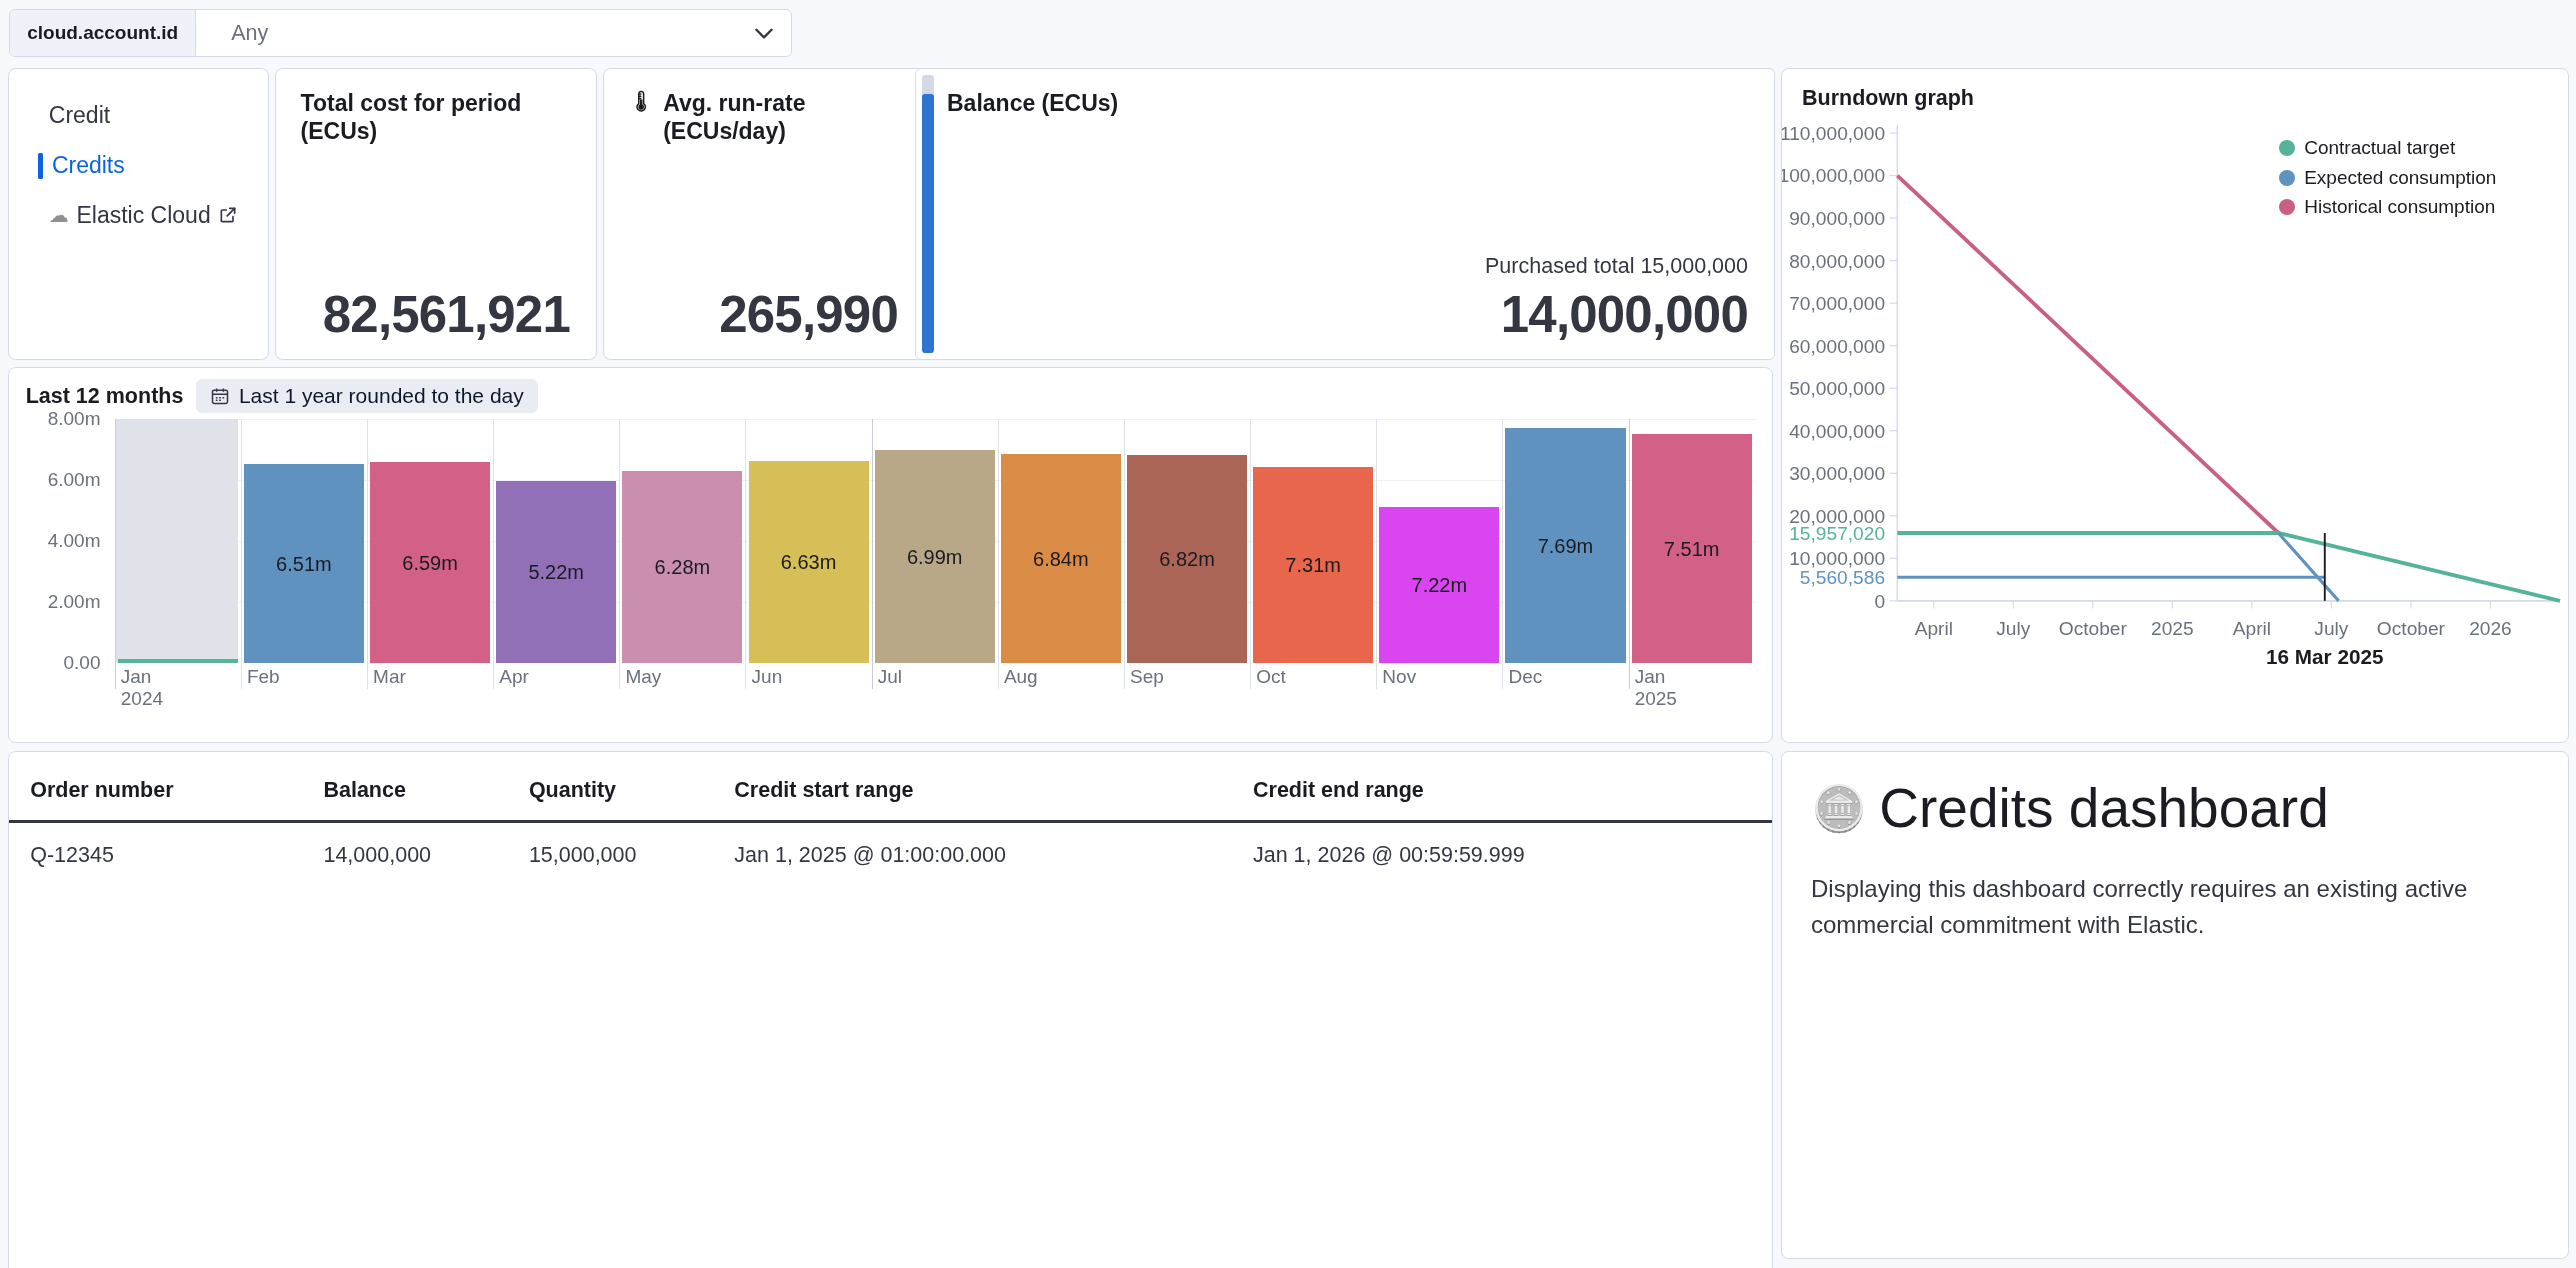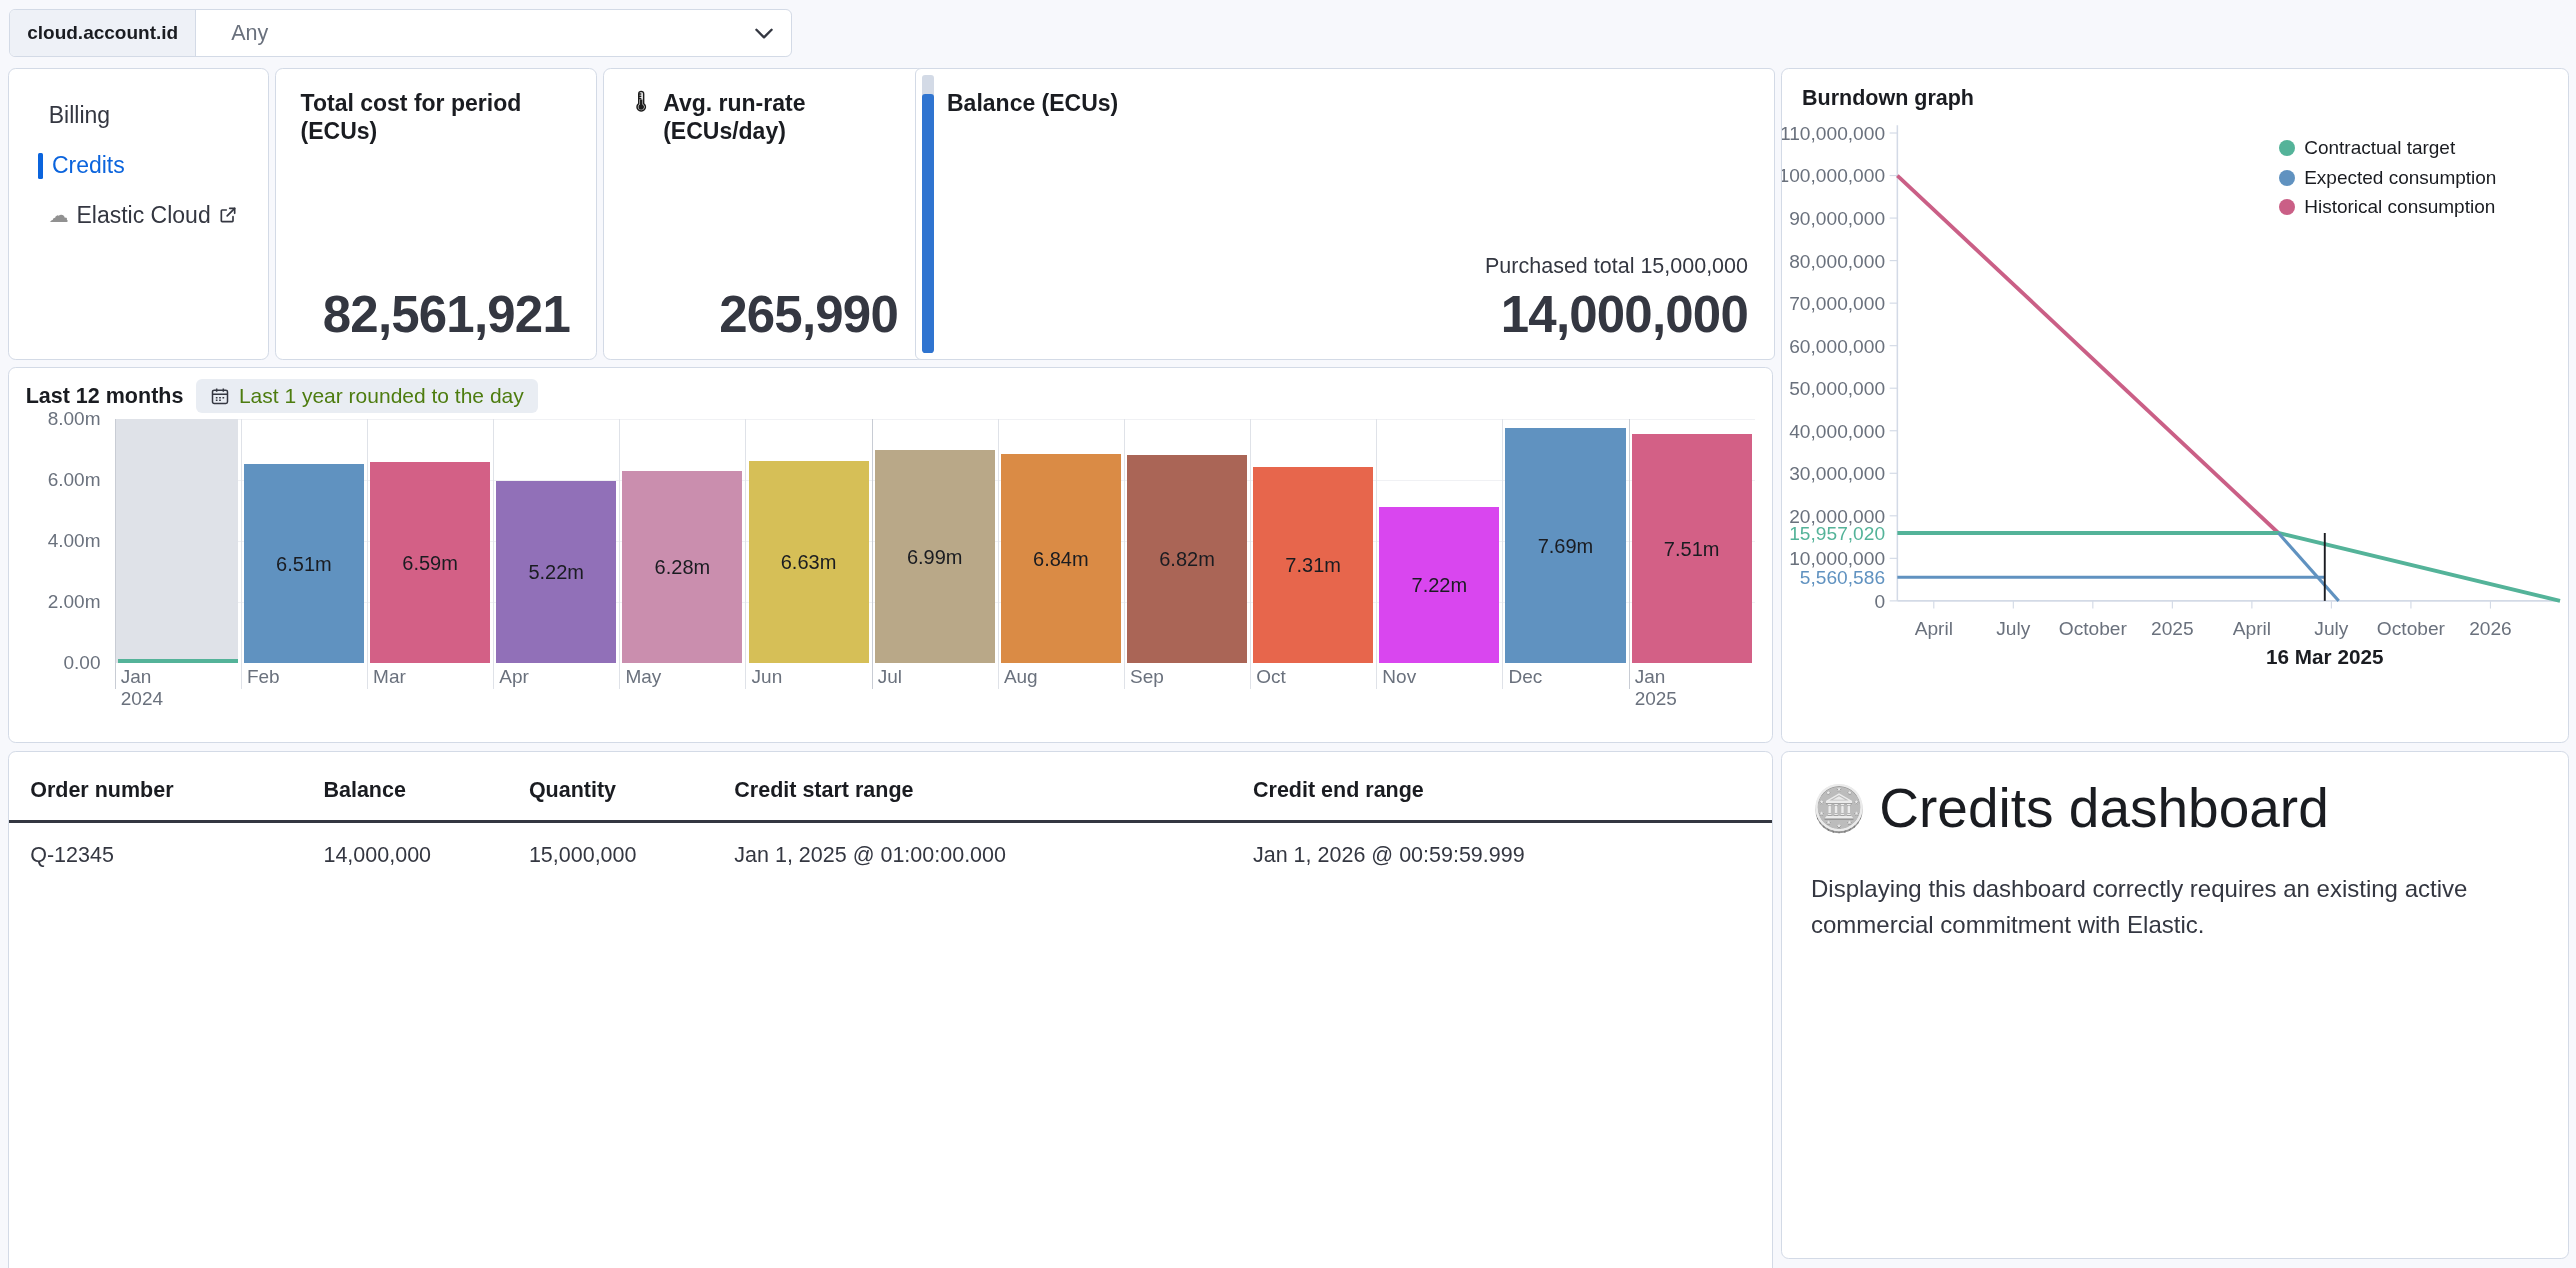--- a/index.html
+++ b/index.html
@@ -91,21 +91,21 @@
   .legend-row { display: flex; align-items: center; gap: 9.2px; margin-bottom: 7.7px; font-size: 19px; color: #1a1c21; }
   .legend-dot { width: 16px; height: 16px; border-radius: 50%; display: inline-block; }
 
   
   #panel-bars { left: 7.7px; top: 367px; width: 1765px; height: 376px; }
   .bars-head { display: flex; align-items: center; gap: 12.3px; padding: 10.7px 0 0 17px; }
   .bars-head .b-label { font-size: 21.5px; font-weight: 700; color: #1a1c21; }
   .bars-head .b-range {
     display: flex; align-items: center; gap: 9.2px;
     background: #e9edf3; border-radius: 6.1px; padding: 5.4px 14px;
-    font-size: 21px; color: #4d7c0f;
+    font-size: 21px; color: #0f172a;
   }
   .cal-ico { width: 20px; height: 20px; display: inline-block; }
 
   .bars-plot { position: absolute; left: 0; top: 51px; right: 0; bottom: 0; }
   .bars-yaxis { position: absolute; left: 0; top: 0; width: 101px; height: 244px; }
   .ytick { position: absolute; right: 9.2px; transform: translateY(-50%); font-size: 19px; color: #6a717d; white-space: nowrap; }
   .gridline { position: absolute; left: 106px; right: 17px; height: 0.8px; background: #f0f1f4; }
   .bars-area {
     position: absolute; left: 106px; right: 17px; top: 0; height: 244px;
     display: flex; align-items: flex-end; gap: 0;
@@ -150,21 +150,21 @@
     <div class="filter-val">Any</div>
     <div class="filter-caret">
       <svg viewBox="0 0 24 24" fill="none" stroke="#343741" stroke-width="2.2" stroke-linecap="round" stroke-linejoin="round">
           <polyline points="5 9 12 16 19 9"></polyline>
         </svg>
     </div>
   </div>
 
   <div class="panel" id="nav-panel">
     <div class="nav-inner">
-      <div class="nav-item plain">Billing</div>
+      <div class="nav-item plain">Credit</div>
       <div class="nav-item active">Credits</div>
       <div class="nav-item nav-ext">
         <span class="cloud-emoji">☁</span>
         <span>Elastic Cloud</span>
         <span class="ext-glyph">
           <svg viewBox="0 0 24 24" fill="none" stroke="#343741" stroke-width="2" stroke-linecap="round" stroke-linejoin="round">
               <path d="M14 4h6v6"></path>
               <path d="M20 4l-9 9"></path>
               <path d="M18 14v5a1 1 0 0 1-1 1H5a1 1 0 0 1-1-1V7a1 1 0 0 1 1-1h5"></path>
             </svg>

